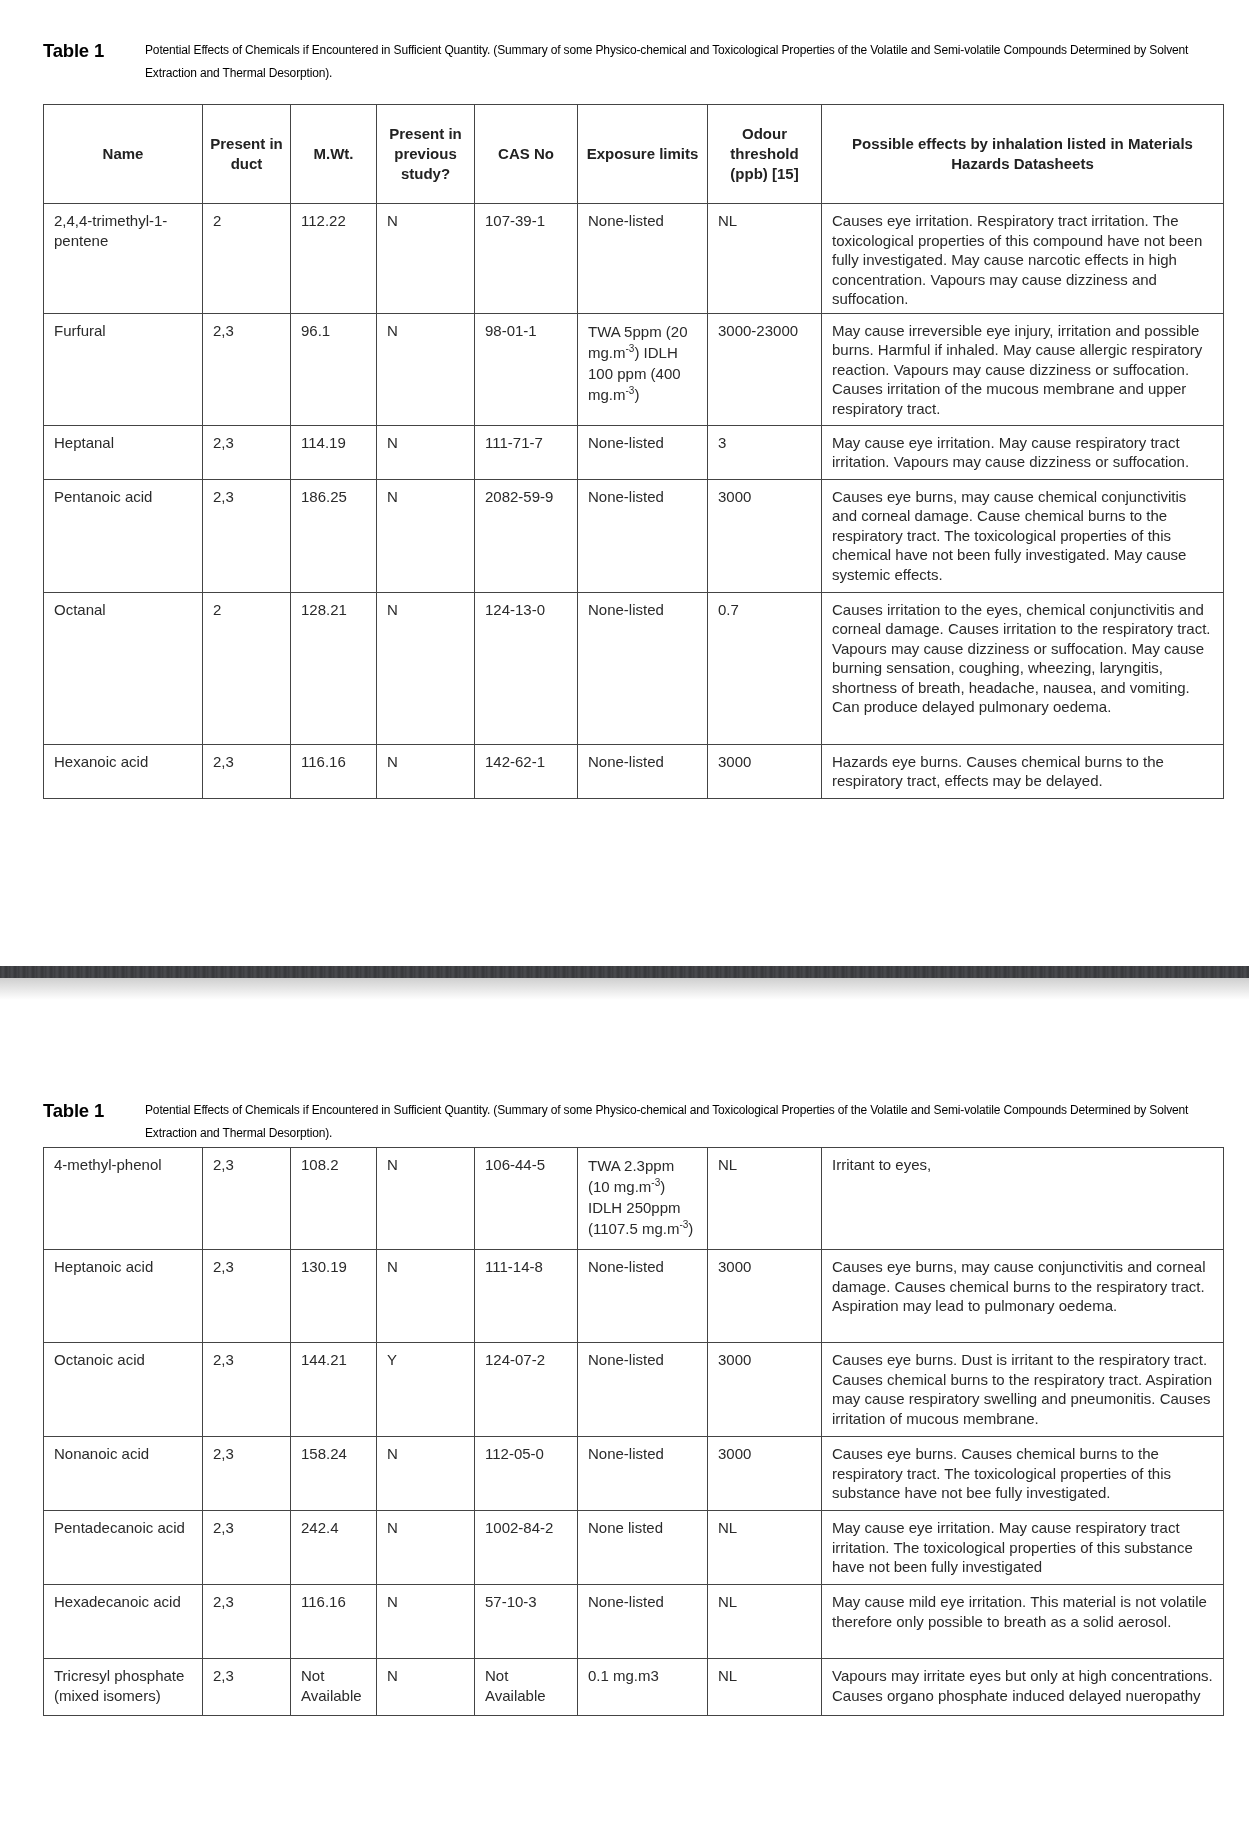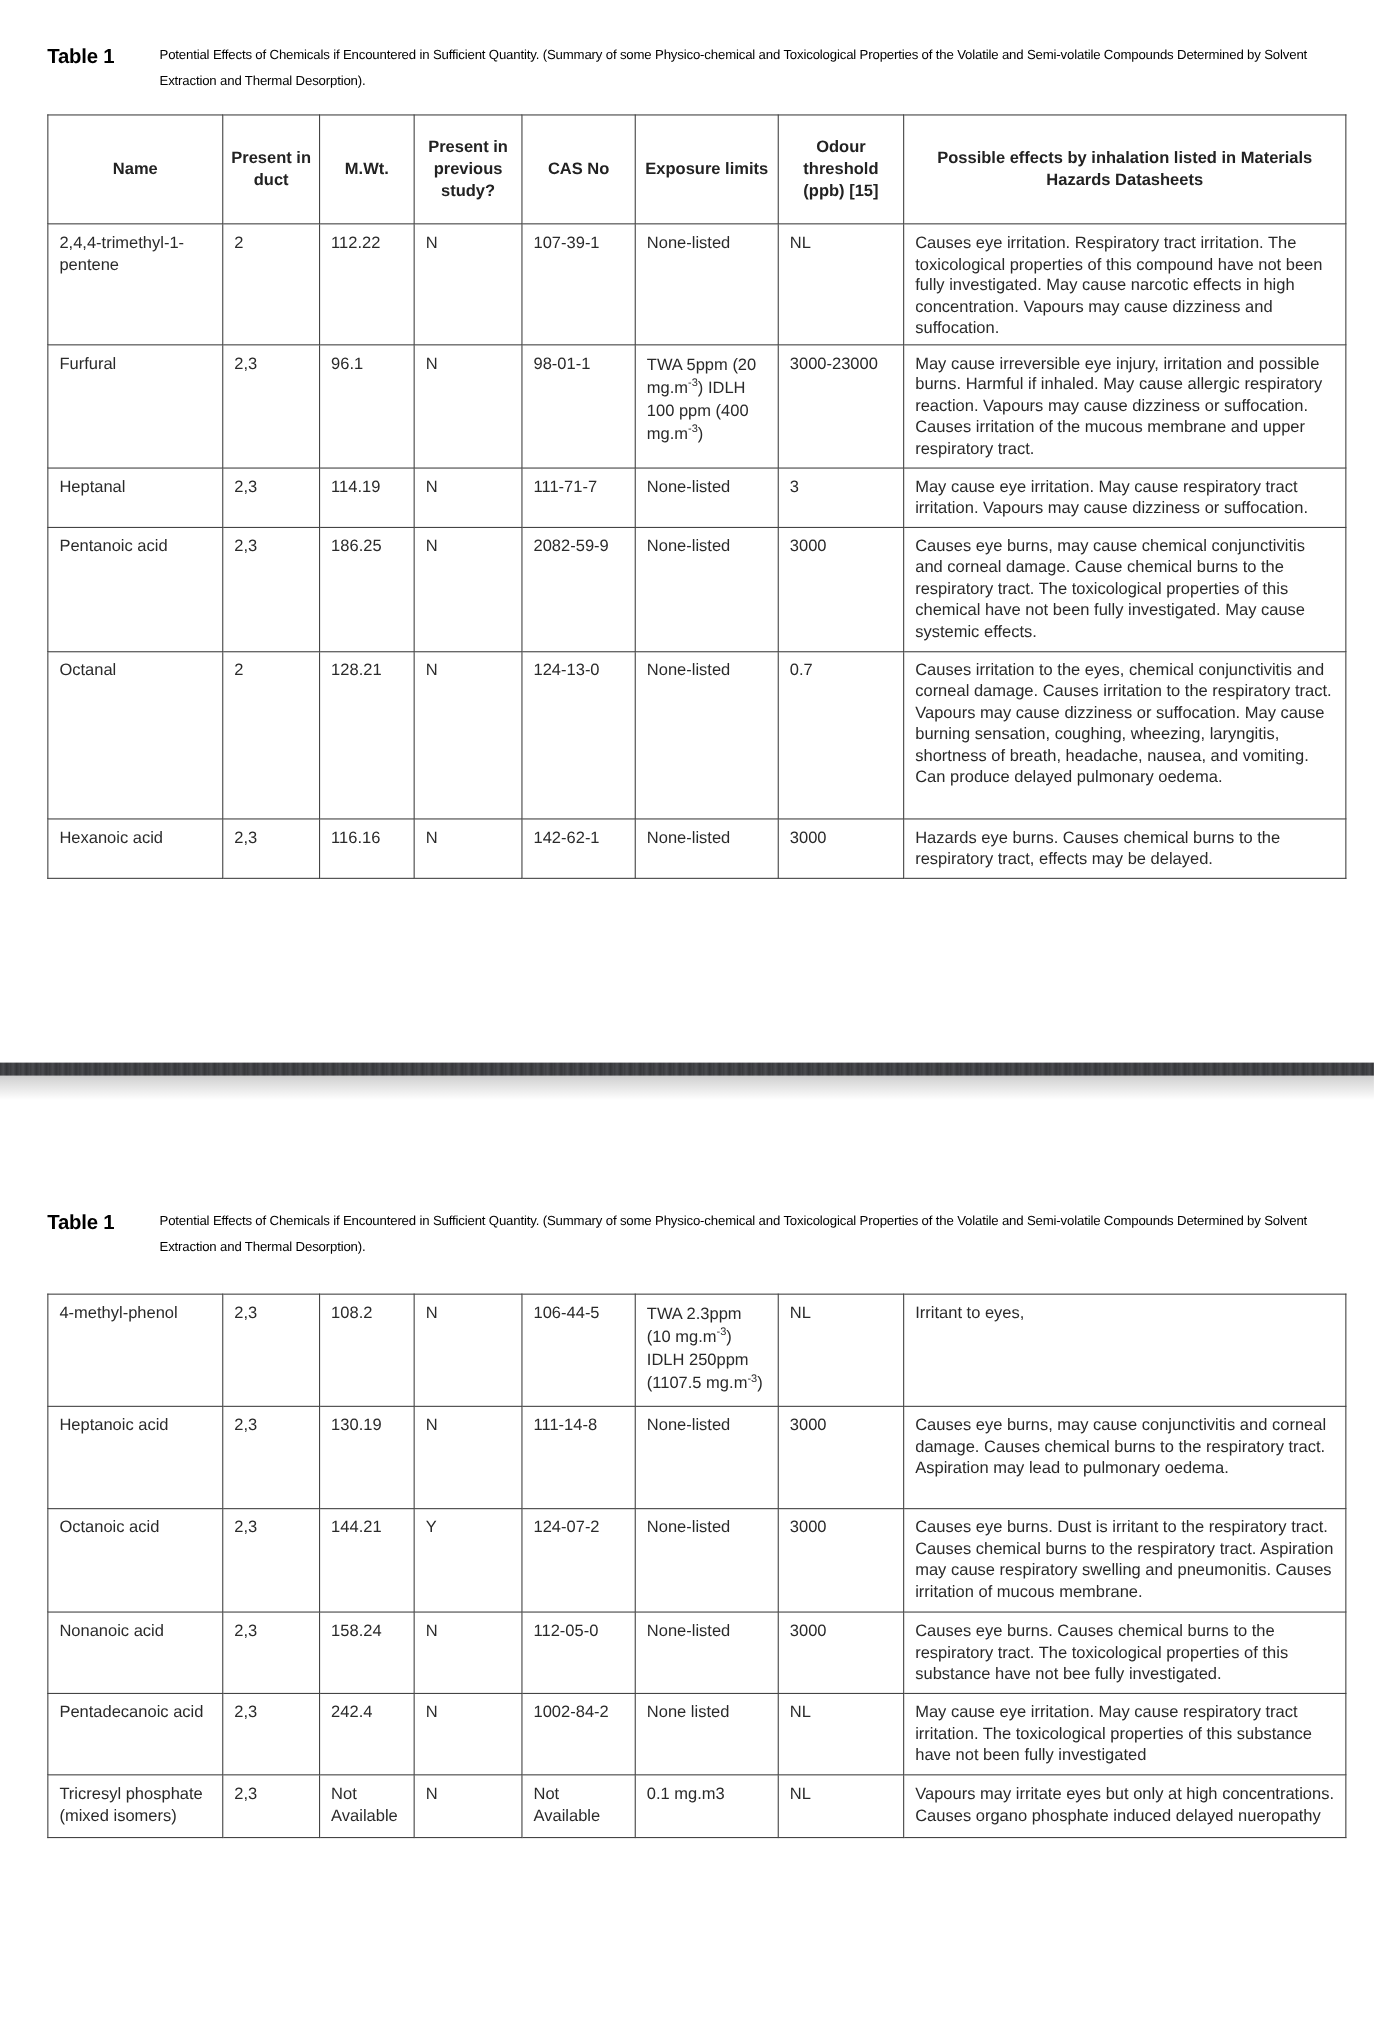--- a/index.html
+++ b/index.html
@@ -121,21 +121,21 @@
 
 <div class="divider"></div>
 <div class="divider-shadow"></div>
 
 <div class="page page2">
   <div class="caption" style="top:99px;">
     <span class="lbl">Table 1</span>
     <span class="txt">Potential Effects of Chemicals if Encountered in Sufficient Quantity. (Summary of some Physico-chemical and Toxicological Properties of the Volatile and Semi-volatile Compounds Determined by Solvent Extraction and Thermal Desorption).</span>
   </div>
 
-  <table class="t" style="top:176px;">
+  <table class="t" style="top:147px;">
     <colgroup>
       <col style="width:159px">
         <col style="width:88px">
         <col style="width:86px">
         <col style="width:98px">
       <col style="width:103px">
         <col style="width:130px">
         <col style="width:114px">
         <col style="width:402px">
     </colgroup>
@@ -183,20 +183,30 @@
       <tr style="height:74px;">
         <td style="padding-right:2px;">Pentadecanoic acid</td>
         <td>2,3</td>
         <td>242.4</td>
         <td>N</td>
         <td>1002-84-2</td>
         <td>None listed</td>
         <td>NL</td>
         <td>May cause eye irritation. May cause respiratory tract irritation. The toxicological properties of this substance have not been fully investigated</td>
       </tr>
+      <tr style="height:74px;">
+        <td style="padding-right:2px;">Hexadecanoic acid</td>
+        <td>2,3</td>
+        <td>116.16</td>
+        <td>N</td>
+        <td>57-10-3</td>
+        <td>None-listed</td>
+        <td>NL</td>
+        <td>May cause mild eye irritation. This material is not volatile therefore only possible to breath as a solid aerosol.</td>
+      </tr>
       <tr style="height:57px;">
         <td>Tricresyl phosphate (mixed isomers)</td>
         <td>2,3</td>
         <td>Not Available</td>
         <td>N</td>
         <td>Not Available</td>
         <td>0.1 mg.m3</td>
         <td>NL</td>
         <td>Vapours may irritate eyes but only at high concentrations. Causes organo phosphate induced delayed nueropathy</td>
       </tr>

